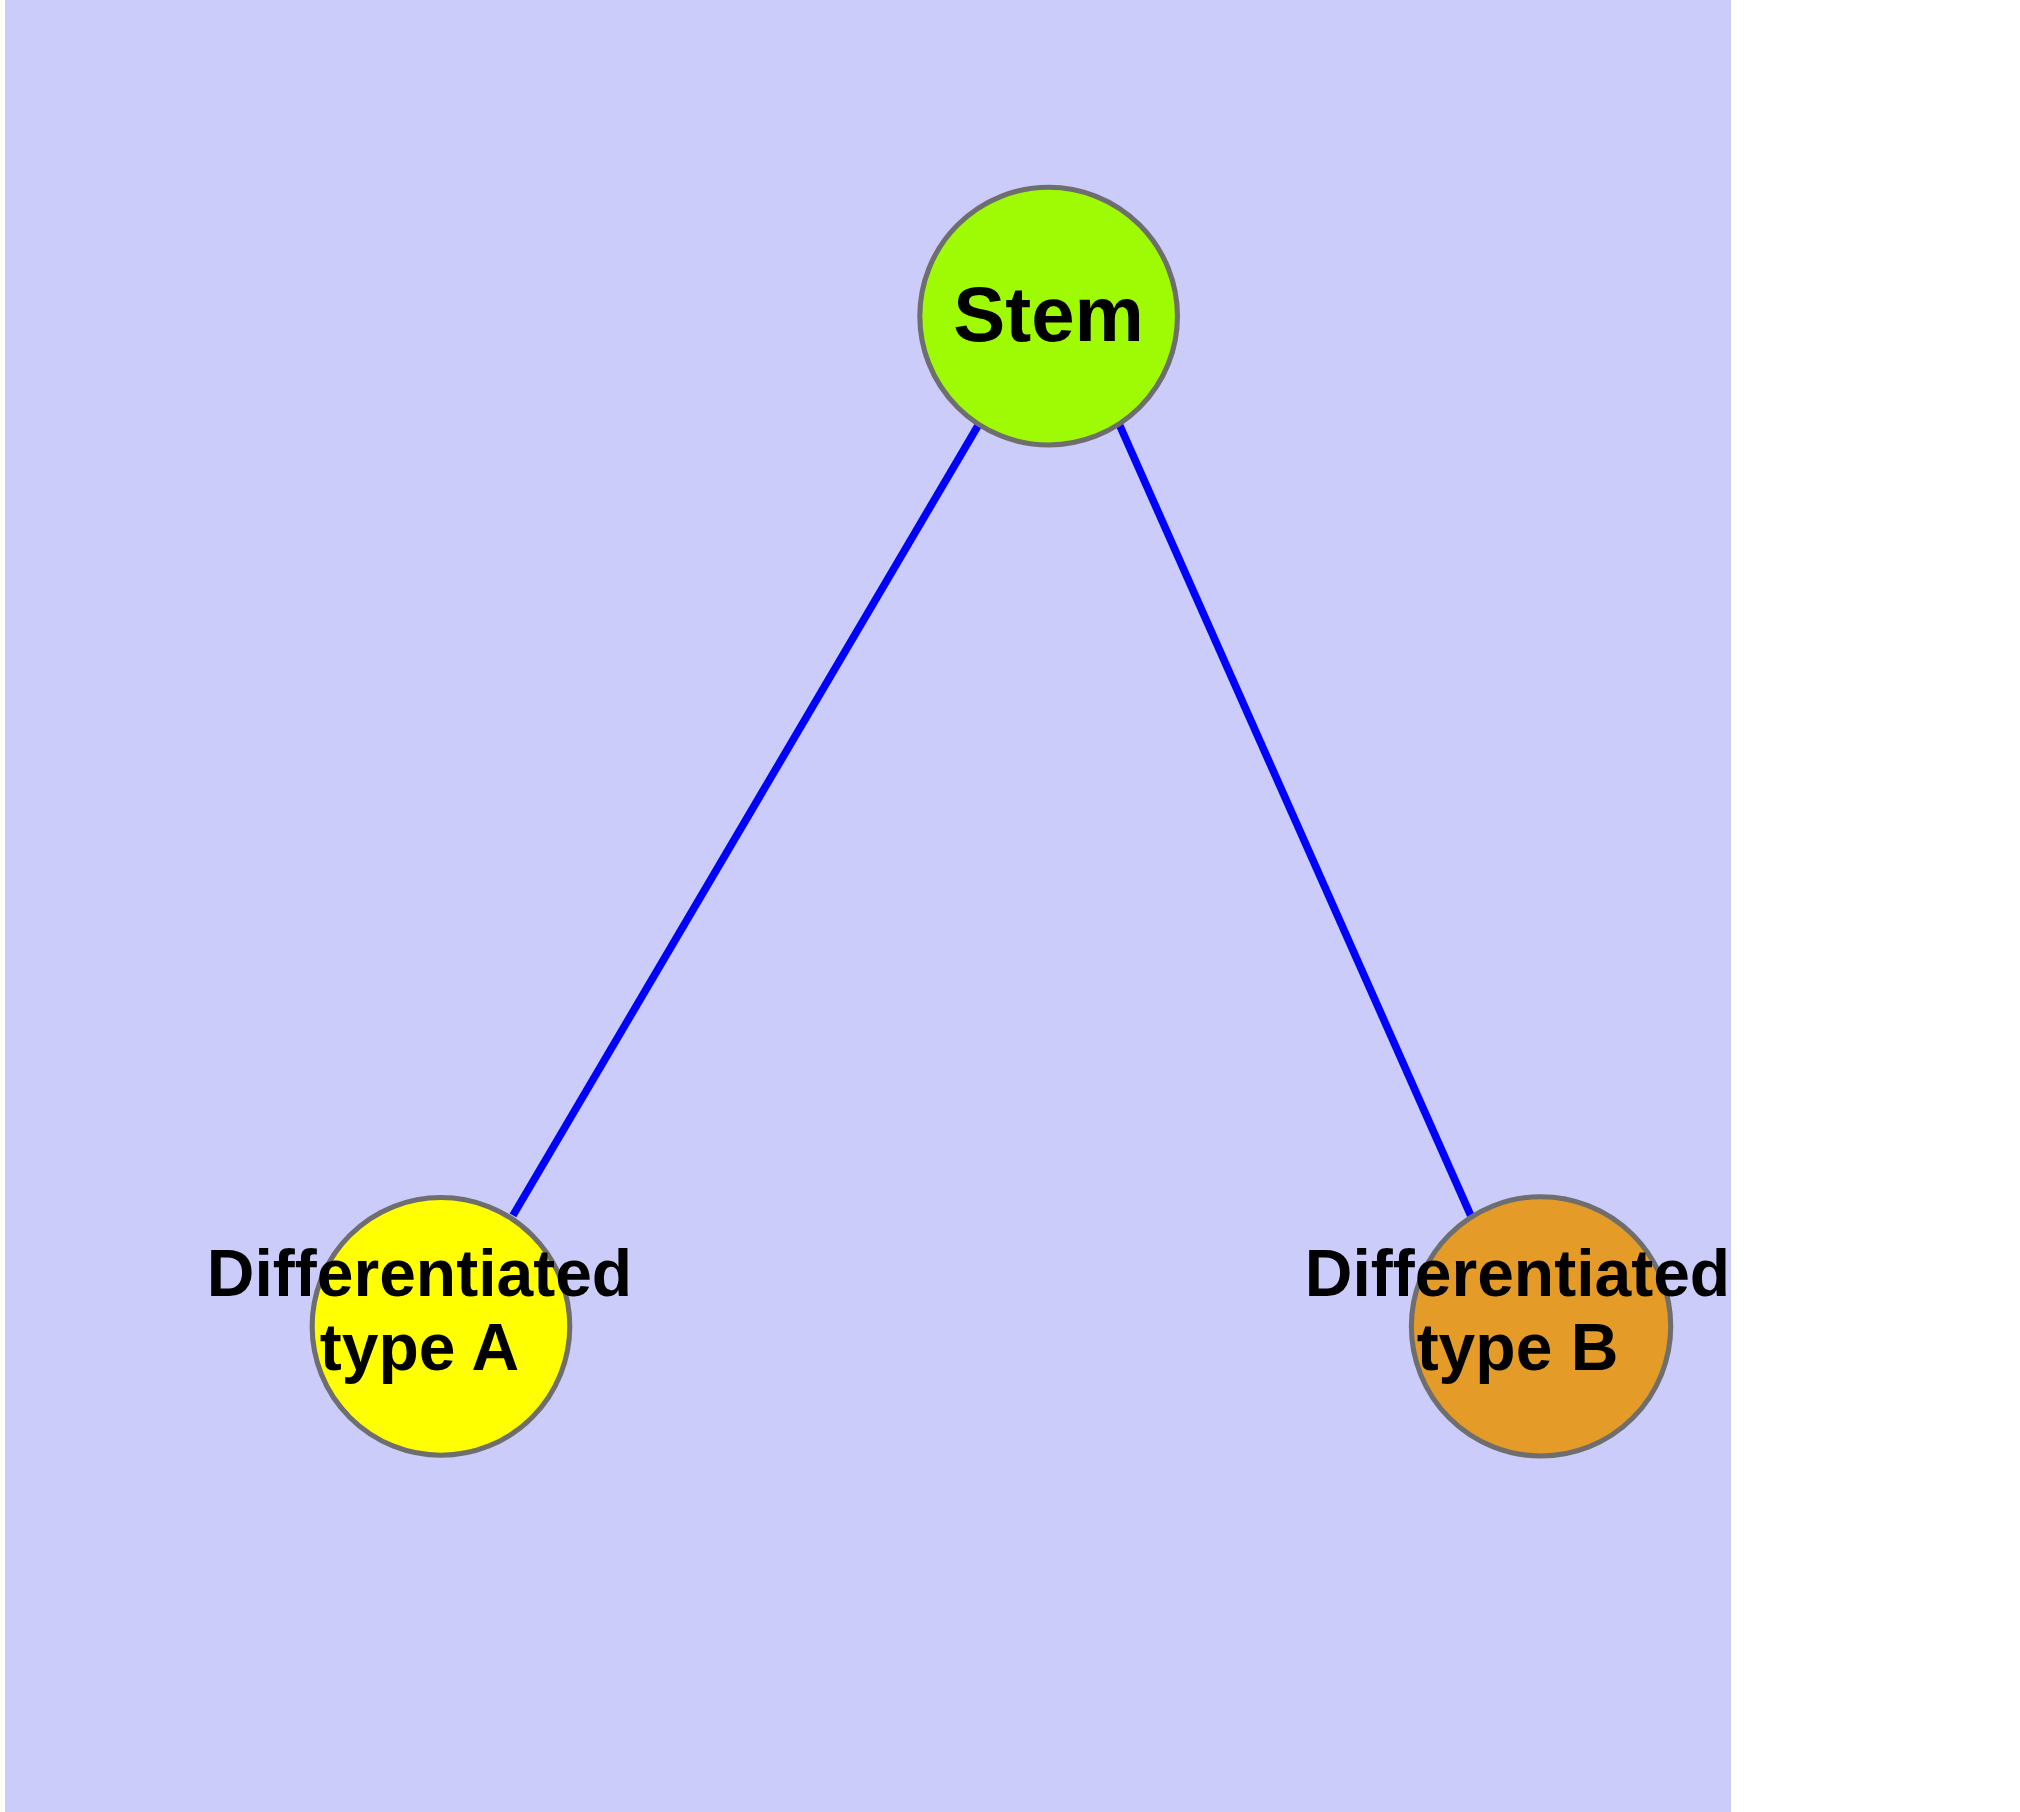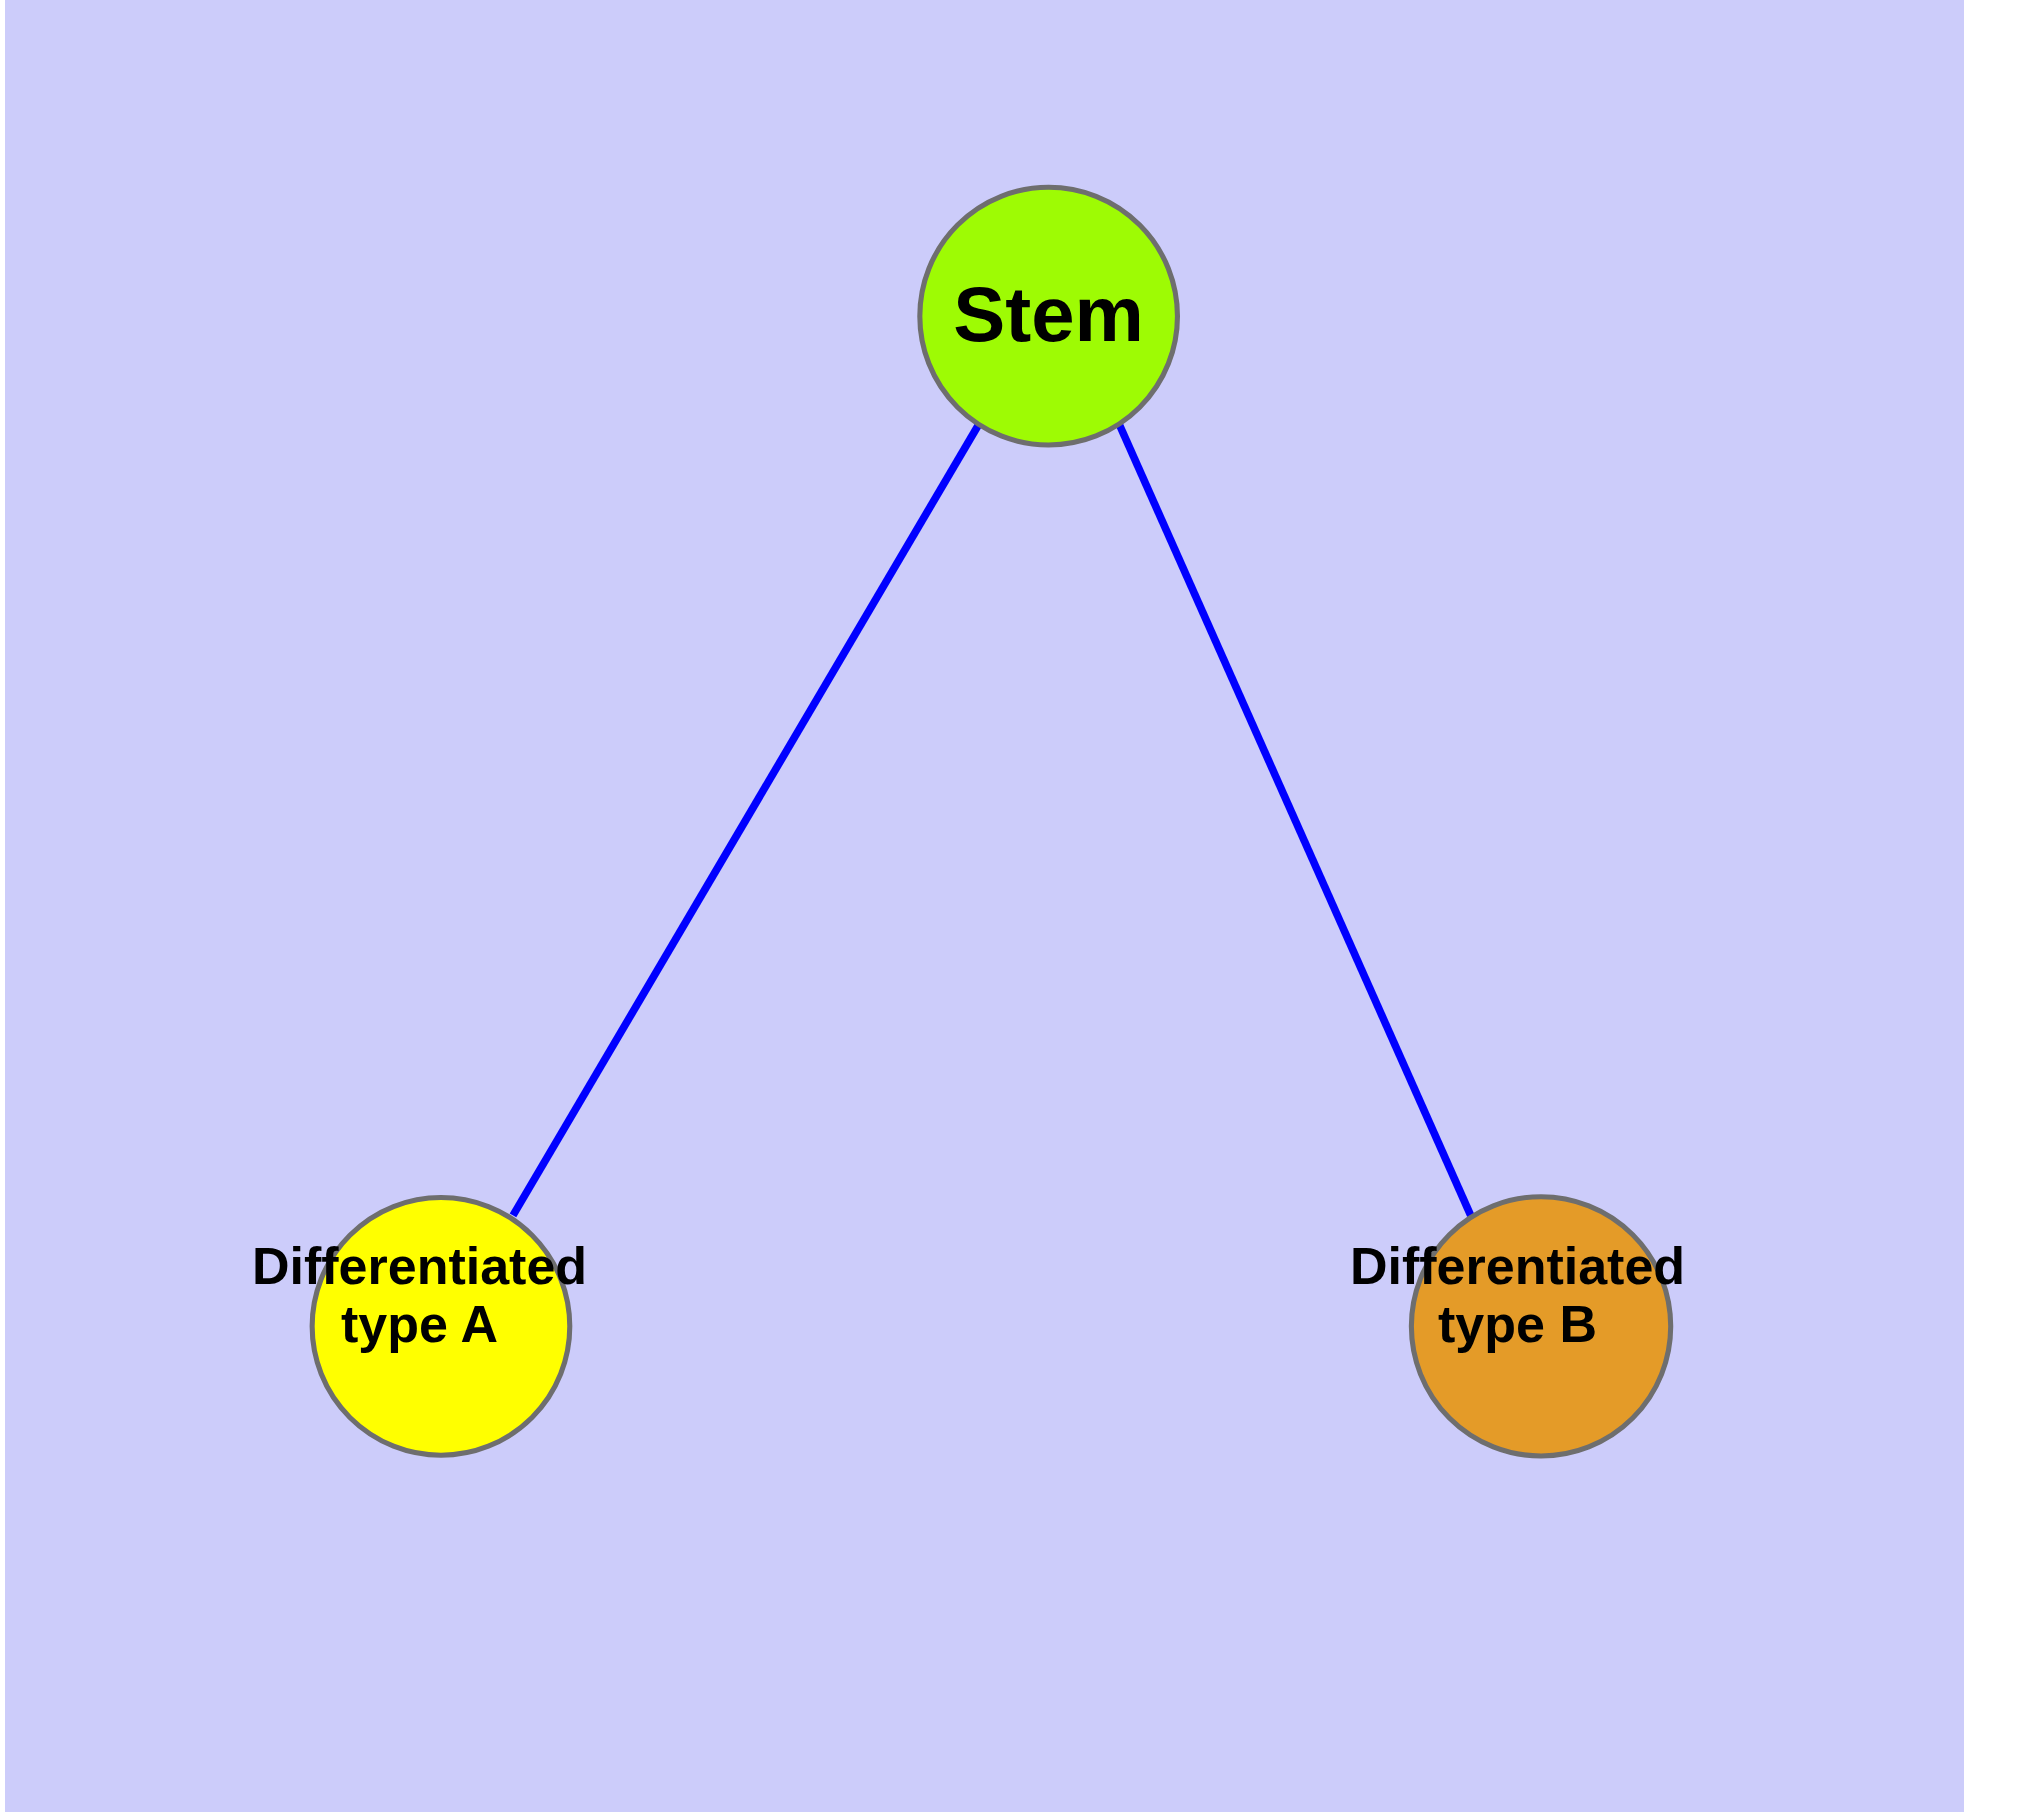--- a/index.html
+++ b/index.html
@@ -2,21 +2,21 @@
 <html style="font-size:13.6px"><head>
 <meta charset="utf-8">
 <style>
   html, body {
     margin: 0;
     padding: 0;
     background: #ffffff;
   }
   #canvas {
     position: relative;
-    width: 1964px;
+    width: 1731px;
     height: 1812px;
     overflow: hidden;
     font-family: "Liberation Sans", sans-serif;
   }
   #bg-rect {
     position: absolute;
     left: 5.1px;
     top: 0;
     width: 2015px;
     height: 1812px;
@@ -44,21 +44,21 @@
     font-weight: bold;
     text-align: center;
     line-height: 1.12;
     white-space: pre;
     pointer-events: none;
   }
   .label-stem {
     font-size: 78px;
   }
   .label-leaf {
-    font-size: 52px;
+    font-size: 66px;
   }
 </style>
 </head>
 <body>
 
 <div id="canvas">
 
   <div id="bg-rect"></div>
 
   <svg id="graph" viewBox="0 0 2384 2138">

